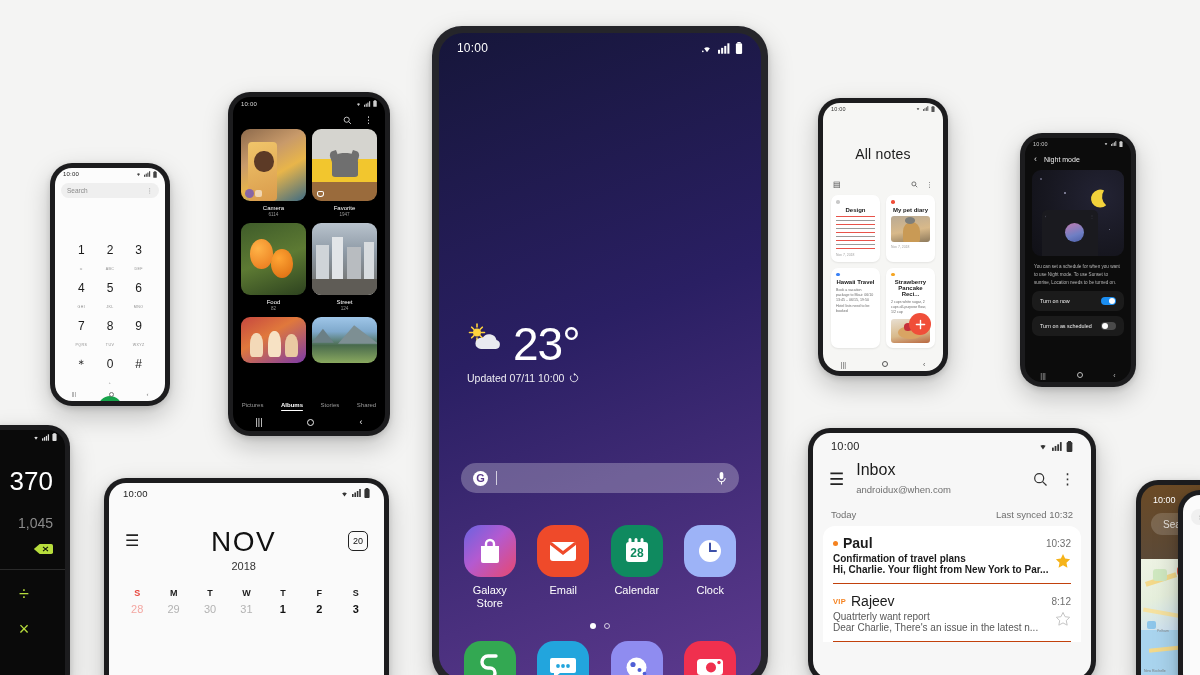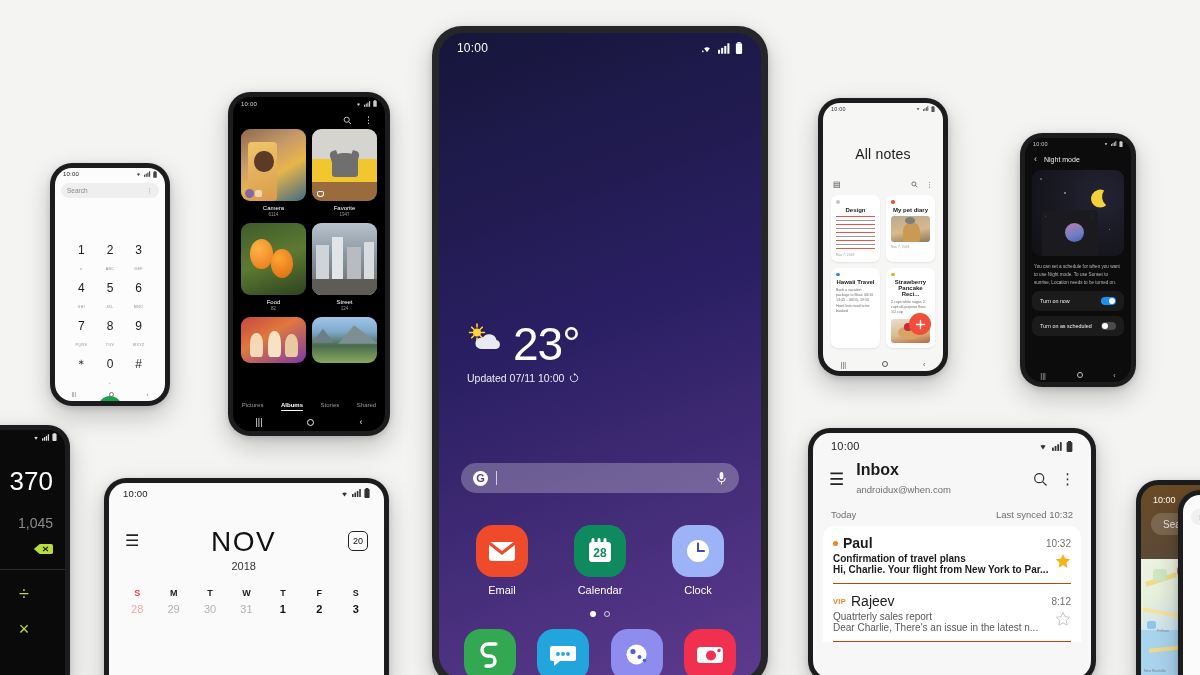--- a/index.html
+++ b/index.html
@@ -143,21 +143,21 @@
   .sw .knob { position: absolute; top: 1px; width: 6px; height: 6px; border-radius: 50%; background: #fff; }
   .sw.on .knob { right: 1px; }
   .sw.off .knob { left: 1px; }
 
   
   #email { left: 808px; top: 428px; width: 288px; height: 255px; }
   #email .screen { background: #f7f7f7; color: #1b1b1b; }
   .em-status { height: 26px; padding: 0 18px; font-size: 11px; color: #222; }
   .em-head { display: flex; align-items: center; padding: 2px 16px 0; gap: 12px; }
   .em-titles { flex: 1; }
-  .em-titles b { font-size: 16px; font-weight: 700; display: block; line-height: 1.15; }
+  .em-titles b { font-size: 16px; font-weight: 400; display: block; line-height: 1.15; }
   .em-titles i { font-size: 9.5px; font-style: normal; color: #6f6f6f; }
   .em-sub { display: flex; justify-content: space-between; padding: 12px 18px 6px; font-size: 9.5px; color: #6f6f6f; }
   .em-list { background: #fff; border-radius: 12px 12px 0 0; margin: 0 10px; padding: 0 10px; }
   .em-row { padding: 9px 0 8px; border-bottom: 1px solid #c2410c; }
   .em-r1 { display: flex; align-items: center; }
   .em-from { font-size: 14px; font-weight: 700; flex: 1; display: flex; align-items: center; gap: 5px; }
   .em-time { font-size: 10px; color: #6f6f6f; }
   .em-unread { width: 5px; height: 5px; border-radius: 50%; background: #f5821f; }
   .em-vip { font-size: 7.5px; color: #f5821f; font-weight: 700; letter-spacing: .3px; }
   .em-r2 { display: flex; align-items: flex-start; gap: 0; margin-top: 2px; }
@@ -468,20 +468,30 @@
         <svg width="11" height="15" viewBox="0 0 12 16">
             <rect x="4" y="1" width="4" height="8" rx="2" fill="#fff"></rect>
             <path d="M2 7.5 a4 4 0 0 0 8 0" fill="none" stroke="#fff" stroke-width="1.2"></path>
             <path d="M6 11.5 v3" stroke="#fff" stroke-width="1.2"></path>
           </svg>
       </div>
 
       <div class="dock">
         <div class="icon-row">
           <div class="app">
+            <div class="app-ico" style="background:linear-gradient(135deg,#6a63e0 0%,#b45ad0 45%,#e8486f 100%)">
+              <svg width="24" height="26" viewBox="0 0 24 26">
+                  <path d="M3 8 h18 v15 a2 2 0 0 1 -2 2 H5 a2 2 0 0 1 -2 -2z" fill="#fff"></path>
+                  <path d="M8 9 V6 a4 4 0 0 1 8 0 v3" fill="none" stroke="#fff" stroke-width="2.4"></path>
+                </svg>
+            </div>
+            <div class="app-lbl"><span style="white-space:pre-line">Galaxy
+Store</span></div>
+          </div>
+          <div class="app">
             <div class="app-ico" style="background:#ef4a2a">
               <svg width="28" height="21" viewBox="0 0 28 21">
                   <rect x="1" y="1" width="26" height="19" rx="3" fill="#fff"></rect>
                   <path d="M2.5 3 L14 12 L25.5 3" fill="none" stroke="#ef4a2a" stroke-width="3.2" stroke-linecap="round"></path>
                 </svg>
             </div>
             <div class="app-lbl">Email</div>
           </div>
           <div class="app">
             <div class="app-ico" style="background:#0f8a5f">
@@ -775,21 +785,21 @@
         <div class="em-row read">
           <div class="em-r1">
             <div class="em-from">
               <span class="em-vip">VIP</span>
               <span style="font-size:14px">Rajeev</span>
             </div>
             <span class="em-time">8:12</span>
           </div>
           <div class="em-r2">
             <div class="em-lines">
-              <div class="em-subj">Quatrterly sales report</div>
+              <div class="em-subj">Quatrterly want report</div>
               <div class="em-prev">Dear Charlie, There's an issue in the latest n...</div>
             </div>
             <svg width="16" height="16" viewBox="0 0 18 18">
                 <path d="M9 1.6 L11.3 6.4 L16.5 7.1 L12.7 10.8 L13.7 15.9 L9 13.4 L4.3 15.9 L5.3 10.8 L1.5 7.1 L6.7 6.4 Z" fill="none" stroke="#c4c4c4" stroke-width="1.1"></path>
               </svg>
           </div>
         </div>
       </div>
     </div>
   </div>

